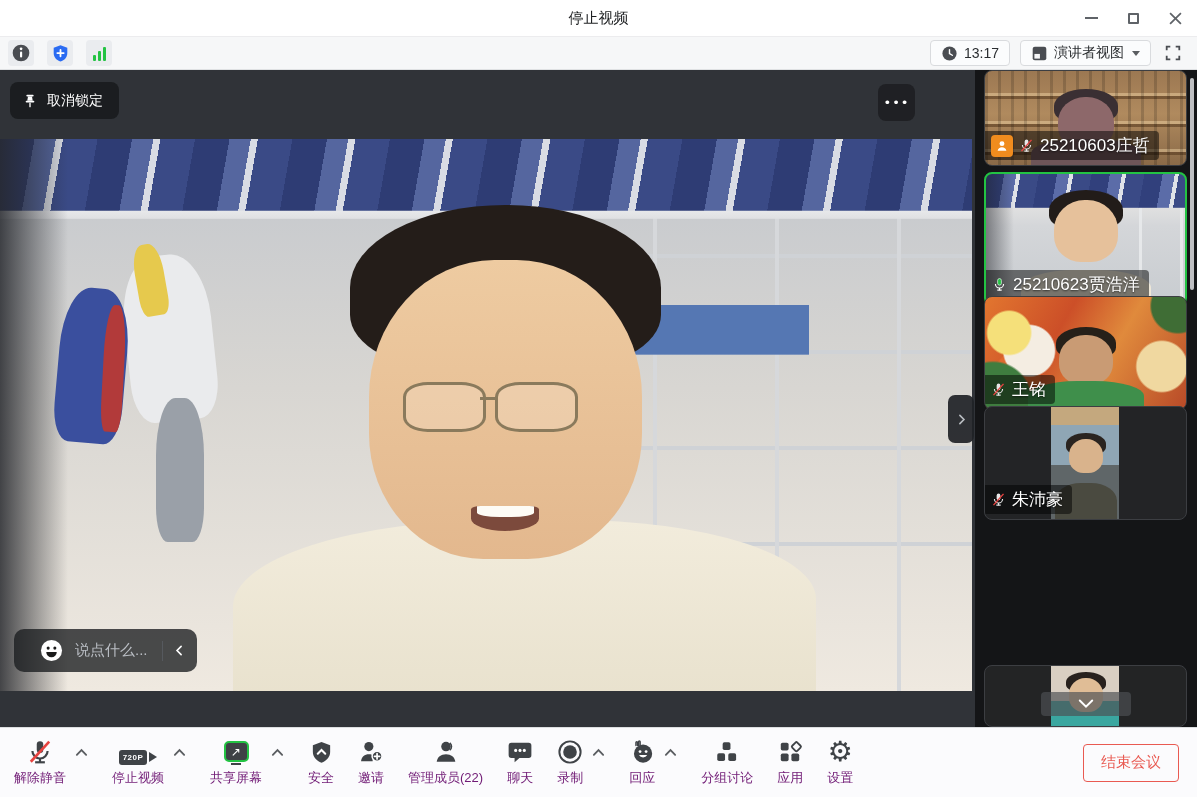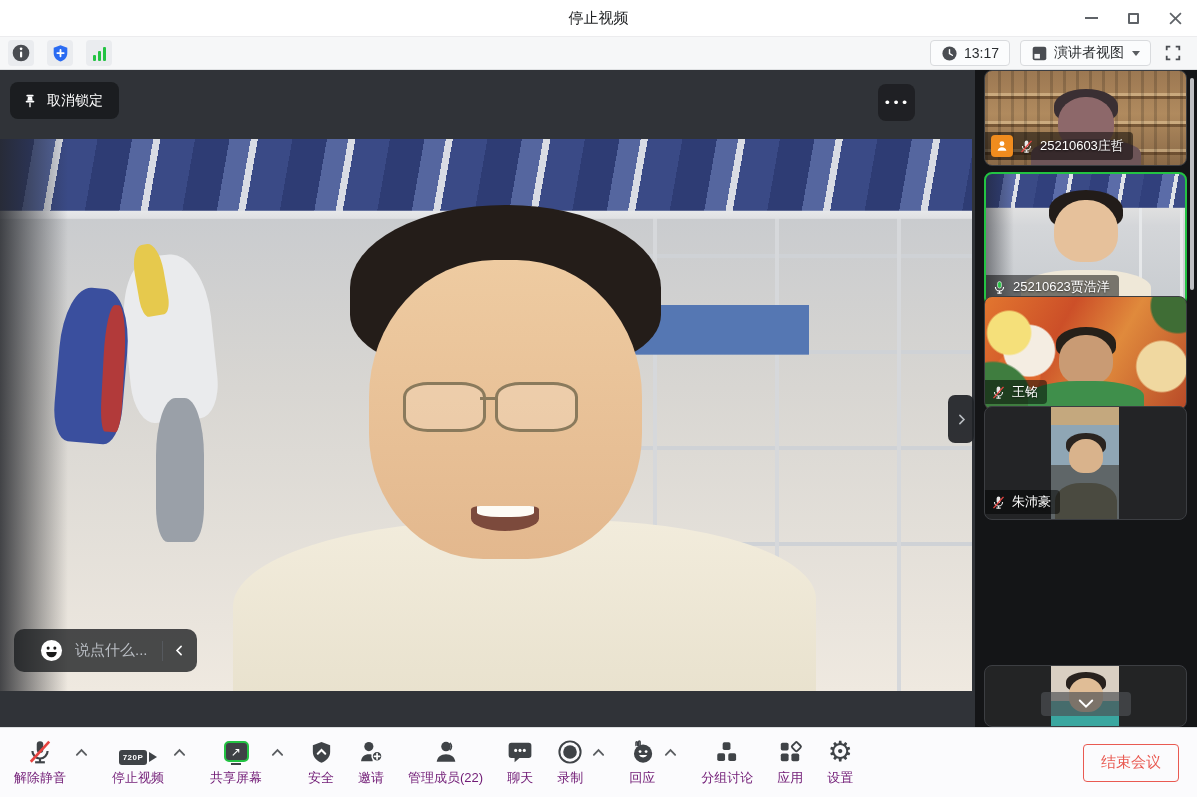--- a/index.html
+++ b/index.html
@@ -130,21 +130,21 @@
   .t4 .s-head { top:32px; width:34px; height:34px; background:#d9b38c; }
   .t4 .s-body { bottom:-6px; width:62px; height:42px; background:#4a4a40; }
   .t5 .s-hair { top:2px;  width:64px; height:34px; background:#3a322a; }
   .t5 .s-head { top:10px; width:56px; height:58px; background:#ecca9f; }
   .t5 .s-body { bottom:-8px; width:68px; height:34px; background:#57584a; }
   .t6 .s-hair { top:6px; width:40px; height:20px; background:#27211d; }
   .t6 .s-head { top:12px; width:34px; height:34px; background:#e0bd96; }
 
   .name-bar { position:absolute; left:0; bottom:5px; display:flex; align-items:center; gap:6px;
     background:rgba(0,0,0,.5); padding:3px 9px 3px 6px; border-radius:0 4px 4px 0; }
-  .name-text { color:#fff; font-size:13px; text-shadow:0 1px 2px rgba(0,0,0,.6); white-space:nowrap; }
+  .name-text { color:#fff; font-size:17px; text-shadow:0 1px 2px rgba(0,0,0,.6); white-space:nowrap; }
   .role-badge { width:22px; height:22px; background:#f08c1e; border-radius:4px; display:flex;
     align-items:center; justify-content:center; flex:0 0 auto; }
   .scroll-down-bar { position:absolute; left:50%; transform:translateX(-50%); top:26px; width:90px; height:24px;
     background:rgba(76,79,84,.68); border-radius:4px; display:flex; align-items:center; justify-content:center; cursor:pointer; }
   .sidebar-scrollbar { position:absolute; right:3px; top:8px; width:4px; height:212px;
     background:#d0d2d5; border-radius:2px; opacity:.9; }
 
   
   .toolbar { position:absolute; left:0; top:727px; width:1197px; height:70px; background:#fbfbfd;
     border-top:1px solid #dcdee0; display:flex; align-items:center; padding-left:14px; }

